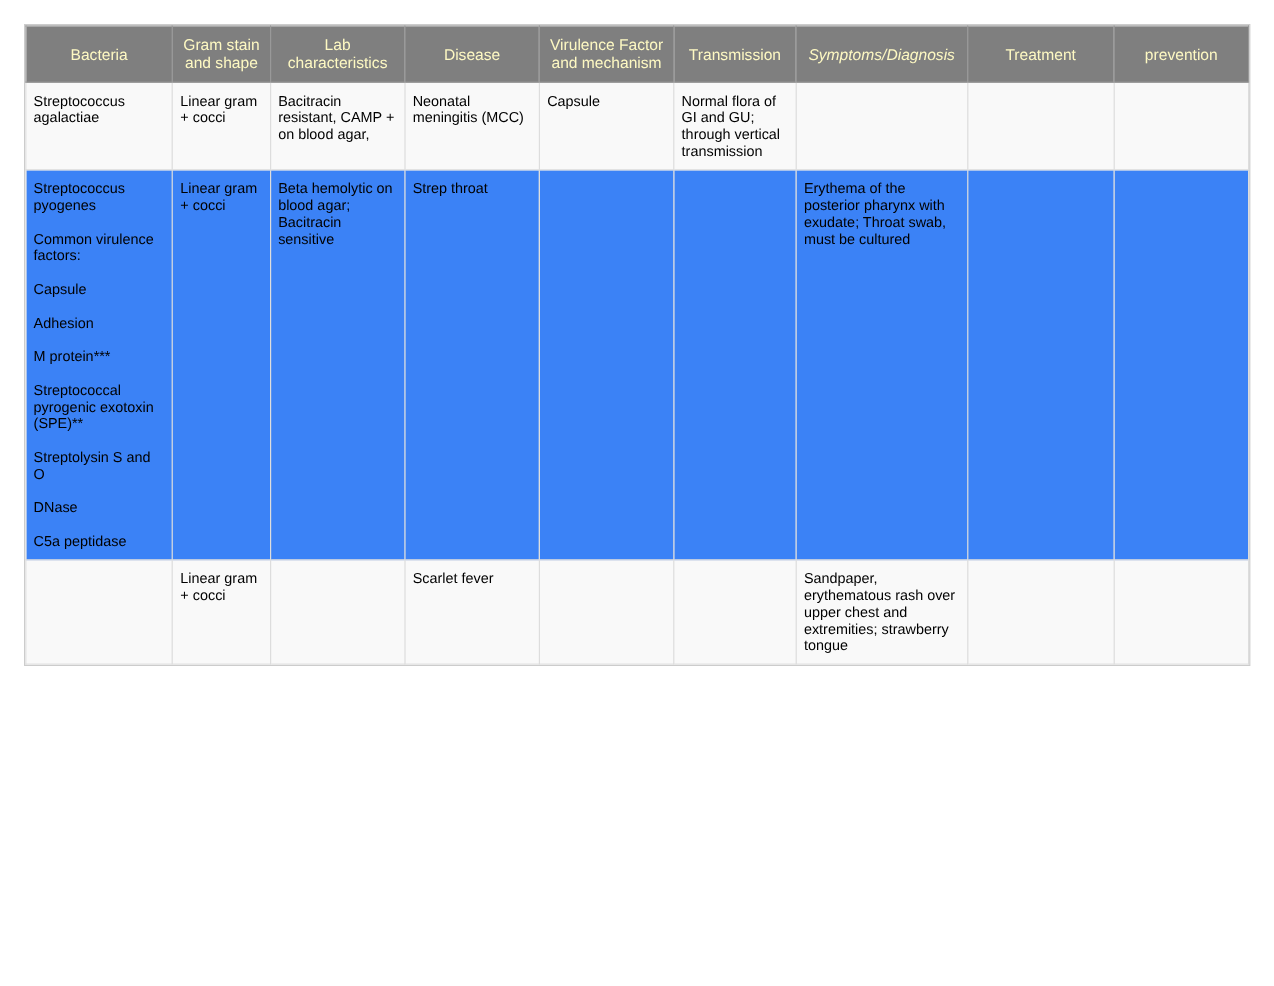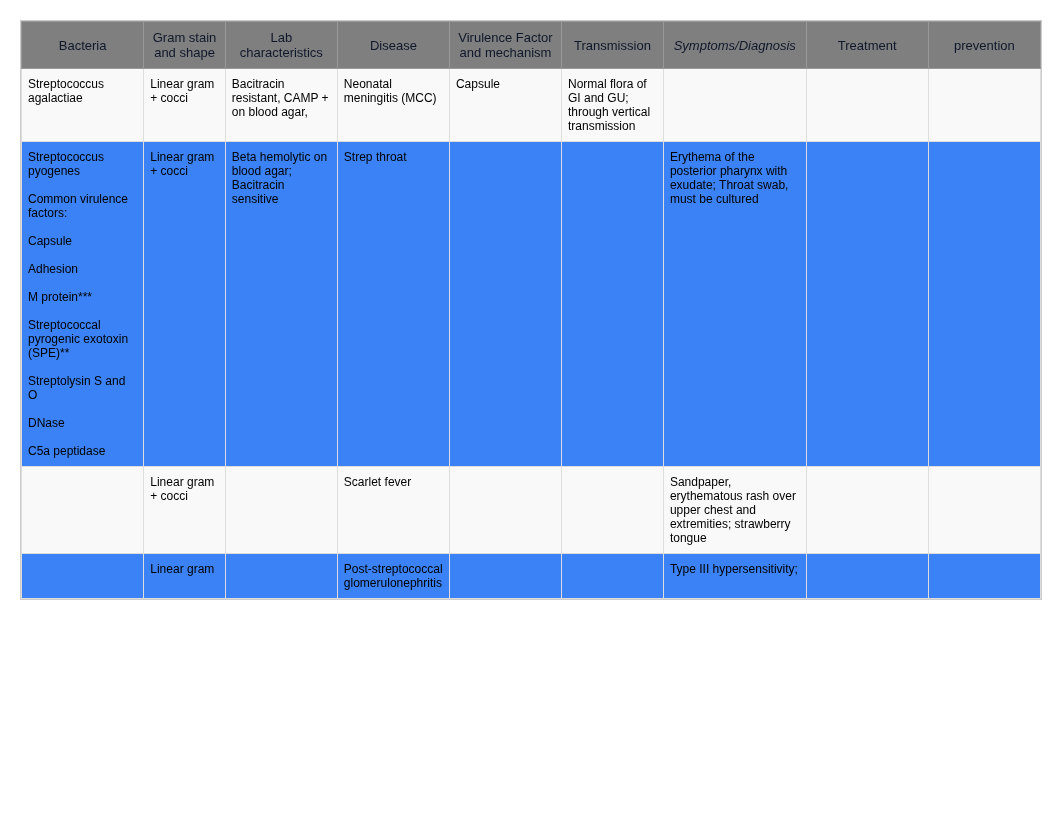--- a/index.html
+++ b/index.html
@@ -14,21 +14,21 @@
       border: 1px solid #ccc;
       overflow: hidden;
     }
     table {
       width: 100%;
       border-collapse: collapse;
       table-layout: fixed;
     }
     thead tr {
       background: #7f7f7f;
-      color: #0f172a;
+      color: #fef9c3;
     }
     thead th {
       padding: 8px 6px;
       text-align: center;
       vertical-align: middle;
       font-weight: normal;
       font-size: 13px;
       border: 1px solid #999;
     }
     tbody tr {
@@ -98,26 +98,15 @@
           <td></td>
           <td>Linear gram + cocci</td>
           <td></td>
           <td>Scarlet fever</td>
           <td></td>
           <td></td>
           <td>Sandpaper, erythematous rash over upper chest and extremities; strawberry tongue</td>
           <td></td>
           <td></td>
         </tr>
-        <tr>
-          <td></td>
-          <td>Linear gram</td>
-          <td></td>
-          <td>Post-streptococcal glomerulonephritis</td>
-          <td></td>
-          <td></td>
-          <td>Type III hypersensitivity;</td>
-          <td></td>
-          <td></td>
-        </tr>
       </tbody>
   </table>
 </div>
 
 </body></html>

